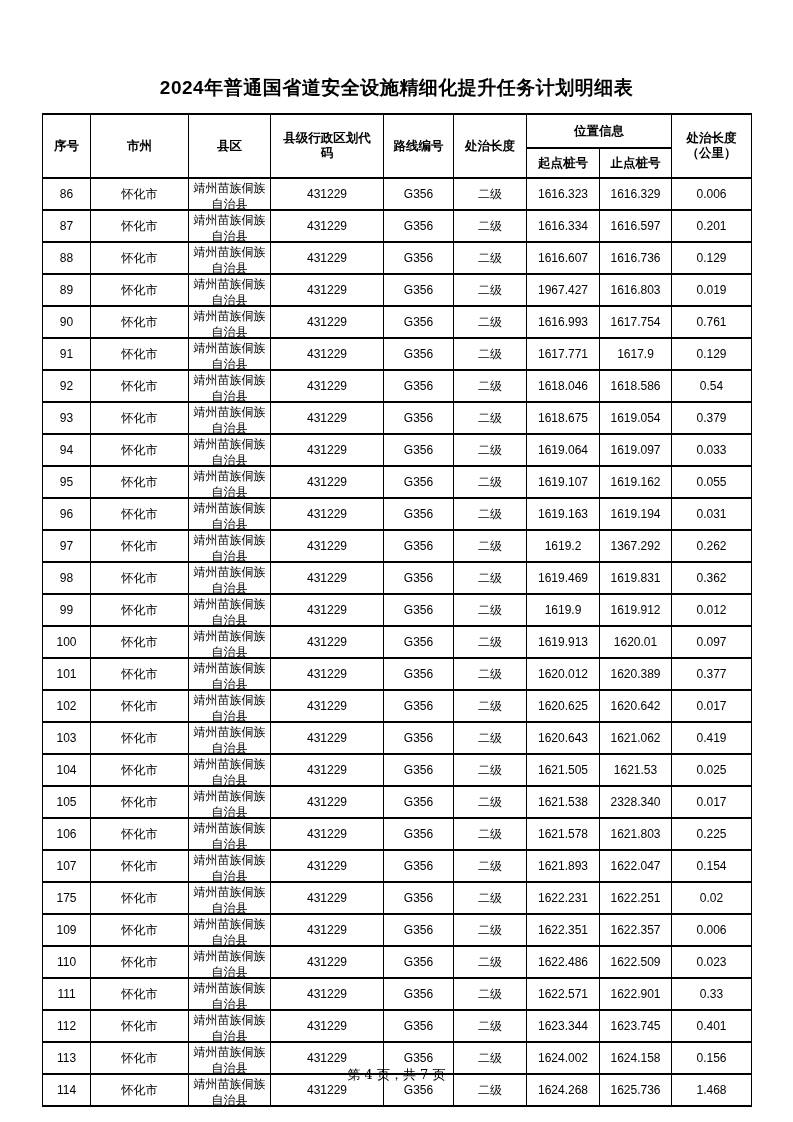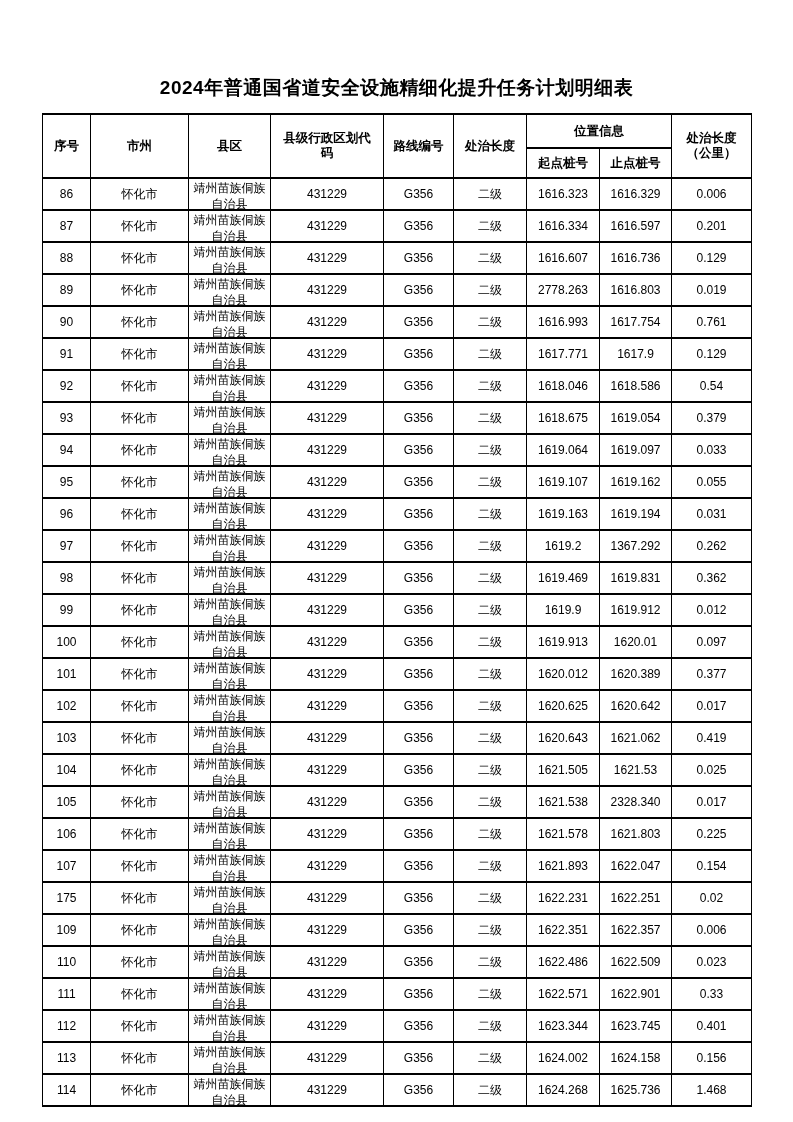--- a/index.html
+++ b/index.html
@@ -148,21 +148,21 @@
 
     <tr>
       <td>89</td>
       <td>怀化市</td>
       <td>
             <div class="clip">靖州苗族侗族自治县</div>
           </td>
       <td>431229</td>
       <td>G356</td>
       <td>二级</td>
-      <td>2778.263</td>
+      <td>1967.427</td>
       <td>1616.803</td>
       <td>0.019</td>
     </tr>
 
     <tr>
       <td>90</td>
       <td>怀化市</td>
       <td>
             <div class="clip">靖州苗族侗族自治县</div>
           </td>
@@ -505,14 +505,15 @@
       <td>431229</td>
       <td>G356</td>
       <td>二级</td>
       <td>1624.268</td>
       <td>1625.736</td>
       <td>1.468</td>
     </tr>
   </tbody>
   </table>
 
+  <div class="footer">第 4 页，共 7 页</div>
 
 </div>
 
 </body></html>

